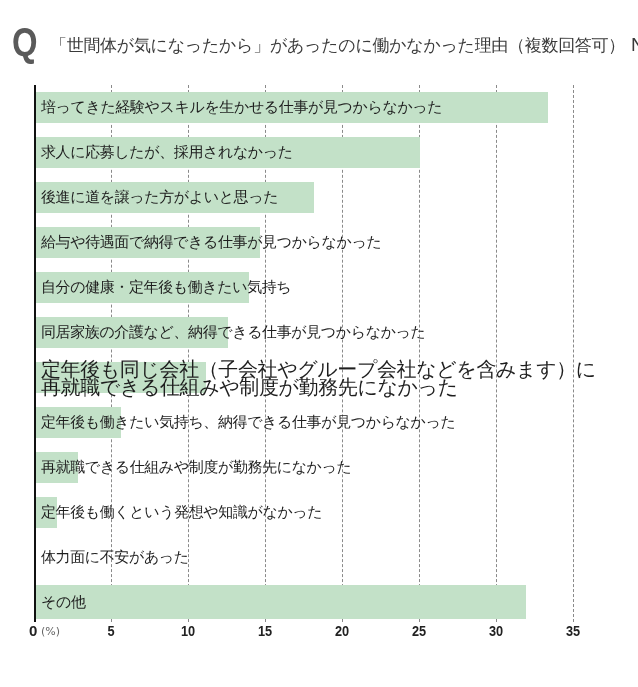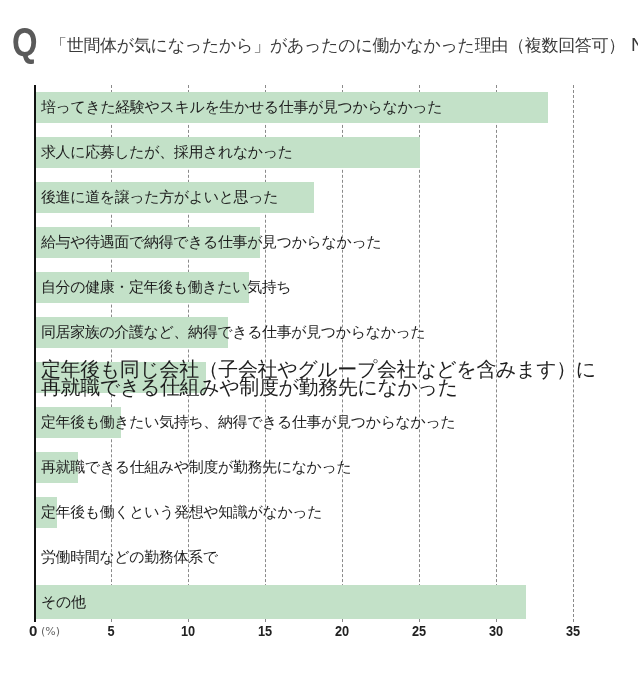--- a/index.html
+++ b/index.html
@@ -78,21 +78,21 @@
       <div class="row" style="top: 367px; height: 31px;">
         <div class="bar" style="width: 43.12px; background: rgb(195, 225, 200);"></div>
         <div class="label">再就職できる仕組みや制度が勤務先になかった</div>
       </div>
       <div class="row" style="top: 412px; height: 31px;">
         <div class="bar" style="width: 21.56px; background: rgb(195, 225, 200);"></div>
         <div class="label">定年後も働くという発想や知識がなかった</div>
       </div>
       <div class="row" style="top: 457px; height: 31px;">
         <div class="bar" style="width: 0px; background: rgb(195, 225, 200);"></div>
-        <div class="label">労働時間などの勤務体系で</div>
+        <div class="label">体力面に不安があった</div>
       </div>
       <div class="row" style="top: 500px; height: 34px;">
         <div class="bar" style="width: 491.26px; background: rgb(195, 225, 200);"></div>
         <div class="label" style="height: 34px; line-height: 34px;">その他</div>
       </div>
     </div>
   <div class="axis-line"></div>
 </div>
 
 <div class="ticks" id="ticks">

